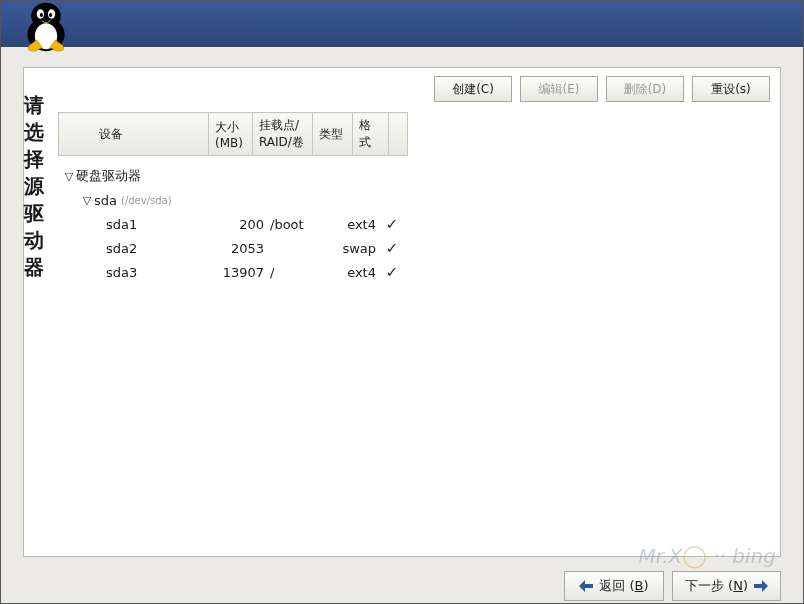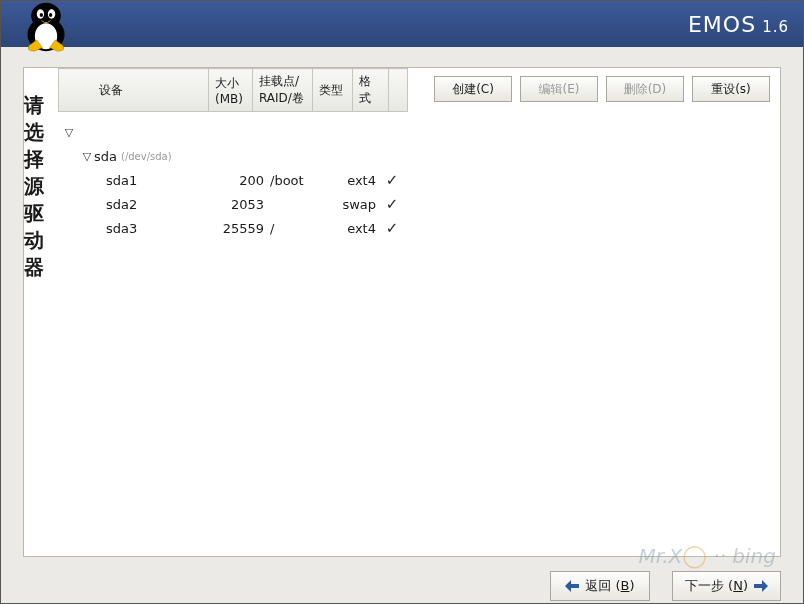--- a/index.html
+++ b/index.html
@@ -31,21 +31,21 @@
   display: flex; flex-direction: row;
   position: relative;
 }
 .panel h1 {
   text-align: center;
   font-size: 20px;
   font-weight: bold;
   padding: 24px 0 18px 0;
 }
 .grid-wrap { flex: 1; padding: 0 14px 6px 14px; display:flex; flex-direction:column; }
-.grid { border-collapse: collapse; width: 100%; }
+.grid { border-collapse: collapse; width: 100%; margin-top: 44px; }
 .grid th {
   background: linear-gradient(to bottom,#f7f7f5,#e8e8e3);
   border: 1px solid #c6c6be;
   font-weight: normal;
   font-size: 12px;
   padding: 4px 6px;
   height: 32px;
   text-align: left;
 }
 .grid th.device { width: 150px; text-align:left; padding-left:40px;}
@@ -70,21 +70,21 @@
   background: linear-gradient(to bottom,#fdfdfc,#e8e7e1);
   border: 1px solid #a9a89f;
   border-radius: 0;
   font-size: 12px;
   padding: 0 12px;
   display:flex; align-items:center; justify-content:center;
   cursor: pointer;
 }
 .btn.disabled { color:#999; cursor:default; }
 .btn .ul { text-decoration: underline; }
-.footer { display:flex; gap:22px; justify-content:flex-end; padding: 14px 22px 0 0; }
+.footer { display:flex; gap:8px; justify-content:flex-end; padding: 14px 22px 0 0; }
 .footer .btn { min-width: 100px; height: 30px; font-size:13px; gap:6px;}
 .arrow { display:inline-flex; }
 .watermark {
   position:absolute; right:28px; bottom:36px;
   font-size: 20px; color:#89a; opacity:.45; pointer-events:none;
   font-style: italic;
 }
 .watermark .o { color:#e0a040; font-size:22px;}
 </style>
 </head>
@@ -97,24 +97,20 @@
       <ellipse cx="32" cy="36" rx="20" ry="18" fill="#000"></ellipse>
       <ellipse cx="32" cy="38" rx="12" ry="14" fill="#fff"></ellipse>
       <ellipse cx="26" cy="14" rx="4" ry="5" fill="#fff"></ellipse>
       <ellipse cx="38" cy="14" rx="4" ry="5" fill="#fff"></ellipse>
       <ellipse cx="27" cy="15" rx="1.8" ry="2.2" fill="#000"></ellipse>
       <ellipse cx="37" cy="15" rx="1.8" ry="2.2" fill="#000"></ellipse>
       <path d="M26 20 Q32 28 38 20 Q34 23 32 23 Q30 23 26 20" fill="#f5b800"></path>
       <path d="M14 48 Q10 54 20 54 L28 50 L22 42 Z" fill="#f5b800" stroke="#b08000" stroke-width=".6"></path>
       <path d="M50 48 Q54 54 44 54 L36 50 L42 42 Z" fill="#f5b800" stroke="#b08000" stroke-width=".6"></path>
     </svg>
-  </div>
-  <div class="brand">
-    <span>EMOS</span>
-    <span class="ver">1.6</span>
   </div>
 </div>
 
 <div class="panel">
   <h1>请选择源驱动器</h1>
 
   <div class="grid-wrap">
     <table class="grid">
       <tbody>
           <tr>
@@ -126,20 +122,21 @@
         <th class="type">类型</th>
         <th class="fmt">格式</th>
         <th></th>
       </tr>
     </tbody>
       </table>
 
     <div class="tree">
       <div class="tree-row">
         <span class="tri">▽</span>
+        <span class="name">硬盘驱动器</span>
       </div>
       <div class="tree-row indent1">
         <span class="tri">▽</span>
         <span>sda</span>
         <span class="devpath">(/dev/sda)</span>
       </div>
       <div id="partrows">
           <div class="tree-row indent2">
             <span class="name">sda1</span>
             <span class="c-size">200</span>
@@ -149,21 +146,21 @@
           </div>
           <div class="tree-row indent2">
             <span class="name">sda2</span>
             <span class="c-size">2053</span>
             <span class="c-mount"></span>
             <span class="c-type">swap</span>
             <span class="c-fmt">✓</span>
           </div>
           <div class="tree-row indent2">
             <span class="name">sda3</span>
-            <span class="c-size">25559</span>
+            <span class="c-size">13907</span>
             <span class="c-mount">/</span>
             <span class="c-type">ext4</span>
             <span class="c-fmt">✓</span>
           </div>
         </div>
     </div>
   </div>
 
   <div class="btn-row">
     <div class="btn">

